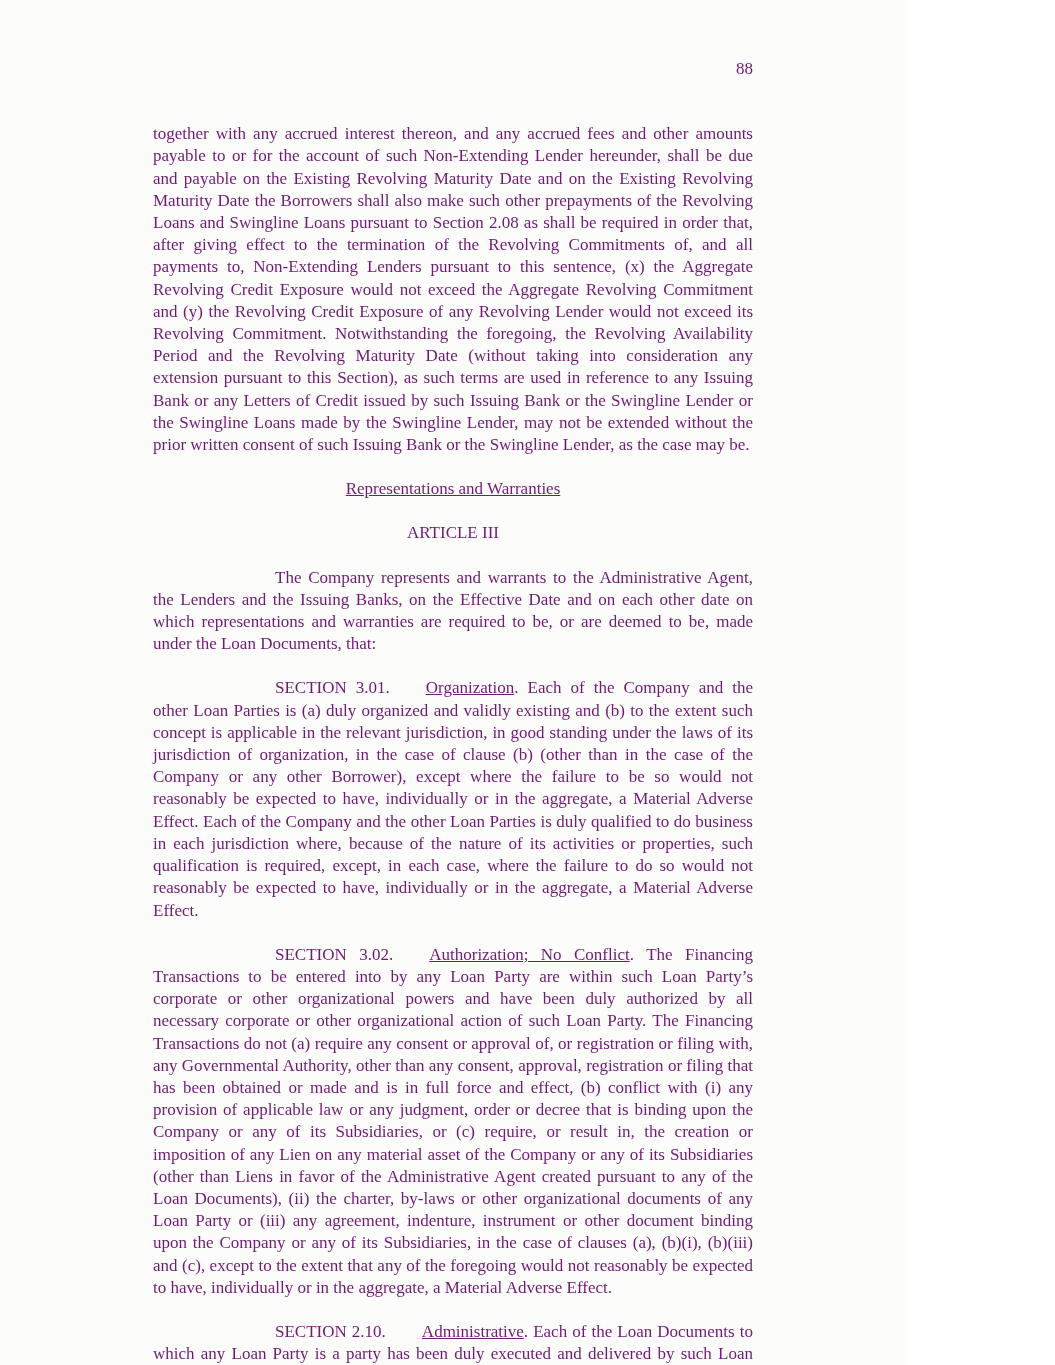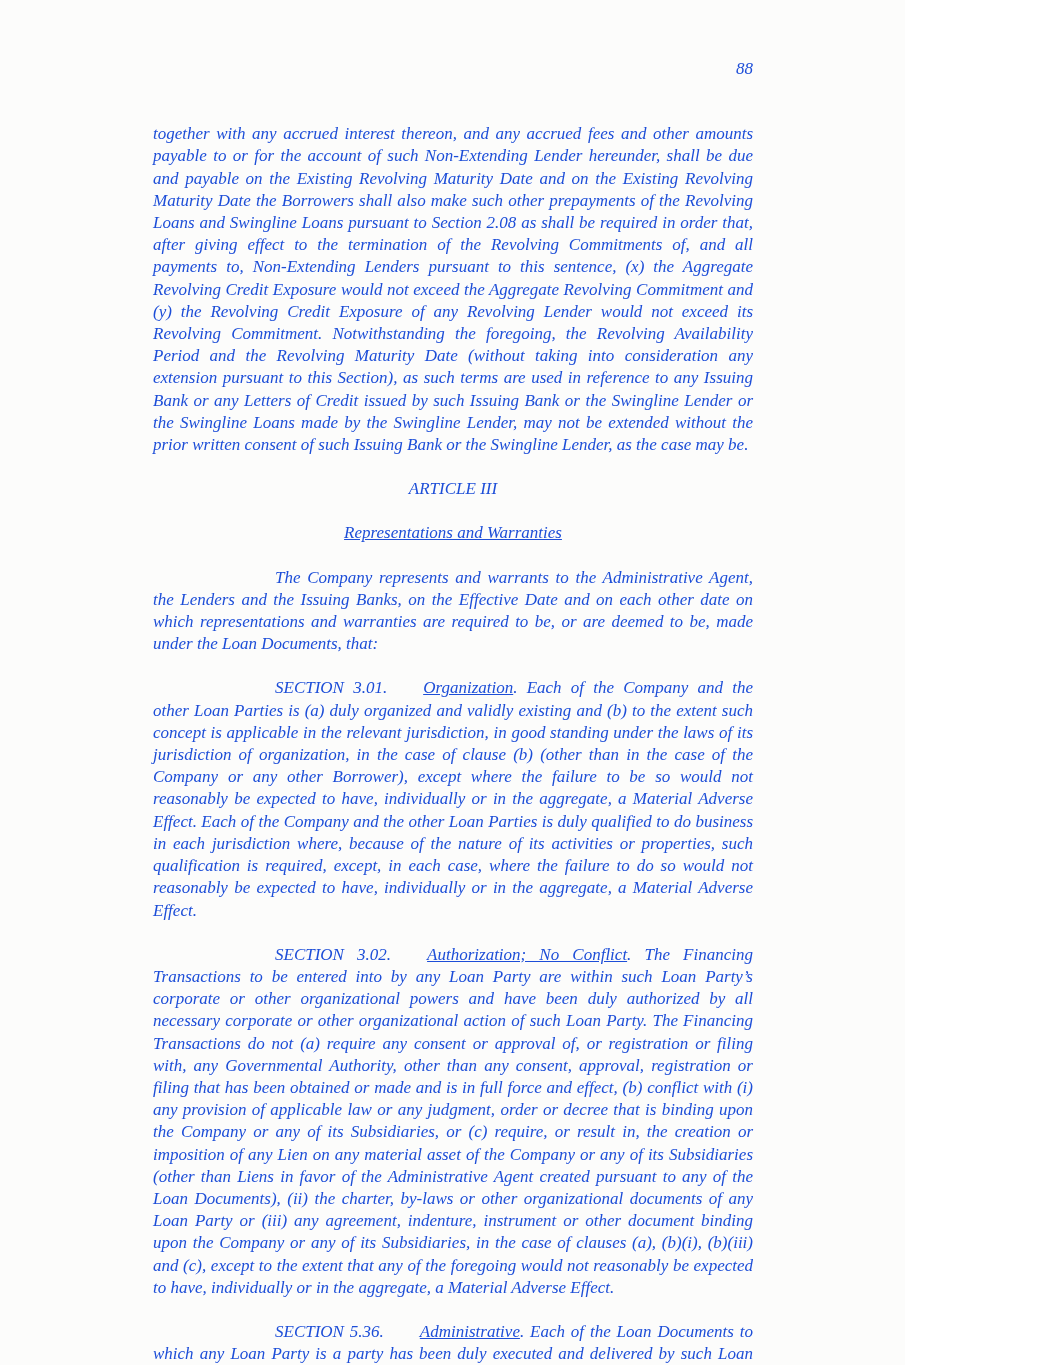--- a/index.html
+++ b/index.html
@@ -6,27 +6,26 @@
     margin: 0;
     padding: 0;
     background: #ffffff;
   }
   .page {
     position: relative;
     width: 905px;
     height: 1365px;
     box-sizing: border-box;
     background: #fcfcfb;
-    color: #1d4ed8;
+    color: #701a75;
     font-family: "Liberation Serif", "DejaVu Serif", serif;
     font-size: 17px;
     line-height: 22.2px;
     padding: 58px 152px 0 153px;
     overflow: hidden;
-    font-style: italic;
   }
   .page-number {
     text-align: right;
     margin: 0 0 43px 0;
   }
   p.para {
     margin: 0 0 22px 0;
     text-align: justify;
   }
   p.para.indent {
@@ -48,25 +47,25 @@
 </style>
 </head>
 <body>
 
 <div class="page">
 
   <div class="page-number">88</div>
 
   <p class="para">together with any accrued interest thereon, and any accrued fees and other amounts payable to or for the account of such Non-Extending Lender hereunder, shall be due and payable on the Existing Revolving Maturity Date and on the Existing Revolving Maturity Date the Borrowers shall also make such other prepayments of the Revolving Loans and Swingline Loans pursuant to Section 2.08 as shall be required in order that, after giving effect to the termination of the Revolving Commitments of, and all payments to, Non-Extending Lenders pursuant to this sentence, (x) the Aggregate Revolving Credit Exposure would not exceed the Aggregate Revolving Commitment and (y) the Revolving Credit Exposure of any Revolving Lender would not exceed its Revolving Commitment.  Notwithstanding the foregoing, the Revolving Availability Period and the Revolving Maturity Date (without taking into consideration any extension pursuant to this Section), as such terms are used in reference to any Issuing Bank or any Letters of Credit issued by such Issuing Bank or the Swingline Lender or the Swingline Loans made by the Swingline Lender, may not be extended without the prior written consent of such Issuing Bank or the Swingline Lender, as the case may be.</p>
 
+  <div class="heading"><span class="underline">Representations and Warranties</span></div>
+
   <div class="heading">ARTICLE III</div>
-
-  <div class="heading"><span class="underline">Representations and Warranties</span></div>
 
   <p class="para indent">The Company represents and warrants to the Administrative Agent, the Lenders and the Issuing Banks, on the Effective Date and on each other date on which representations and warranties are required to be, or are deemed to be, made under the Loan Documents, that:</p>
 
   <p class="para indent"><span>SECTION 3.01.</span><span class="section-title">Organization</span><span>.  Each of the Company and the other Loan Parties is (a) duly organized and validly existing and (b) to the extent such concept is applicable in the relevant jurisdiction, in good standing under the laws of its jurisdiction of organization, in the case of clause (b) (other than in the case of the Company or any other Borrower), except where the failure to be so would not reasonably be expected to have, individually or in the aggregate, a Material Adverse Effect.  Each of the Company and the other Loan Parties is duly qualified to do business in each jurisdiction where, because of the nature of its activities or properties, such qualification is required, except, in each case, where the failure to do so would not reasonably be expected to have, individually or in the aggregate, a Material Adverse Effect.</span></p>
 
   <p class="para indent"><span>SECTION 3.02.</span><span class="section-title">Authorization; No Conflict</span><span>.  The Financing Transactions to be entered into by any Loan Party are within such Loan Party’s corporate or other organizational powers and have been duly authorized by all necessary corporate or other organizational action of such Loan Party.  The Financing Transactions do not (a) require any consent or approval of, or registration or filing with, any Governmental Authority, other than any consent, approval, registration or filing that has been obtained or made and is in full force and effect,  (b) conflict with (i) any provision of applicable law or any judgment, order or decree that is binding upon the Company or any of its Subsidiaries, or (c) require, or result in, the creation or imposition of any Lien on any material asset of the Company or any of its Subsidiaries (other than Liens in favor of the Administrative Agent created pursuant to any of the Loan Documents), (ii) the charter, by-laws or other organizational documents of any Loan Party or (iii) any agreement, indenture, instrument or other document binding upon the Company or any of its Subsidiaries, in the case of clauses (a), (b)(i), (b)(iii) and (c), except to the extent that any of the foregoing would not reasonably be expected to have, individually or in the aggregate, a Material Adverse Effect.</span></p>
 
-  <p class="para indent"><span>SECTION 5.36.</span><span class="section-title">Administrative</span><span>.  Each of the Loan Documents to which any Loan Party is a party has been duly executed and delivered by such Loan Party and is the legal, valid and binding obligation of such Loan Party, enforceable against such Loan Party in accordance</span></p>
+  <p class="para indent"><span>SECTION 2.10.</span><span class="section-title">Administrative</span><span>.  Each of the Loan Documents to which any Loan Party is a party has been duly executed and delivered by such Loan Party and is the legal, valid and binding obligation of such Loan Party, enforceable against such Loan Party in accordance</span></p>
 
 </div>
 
 </body></html>

